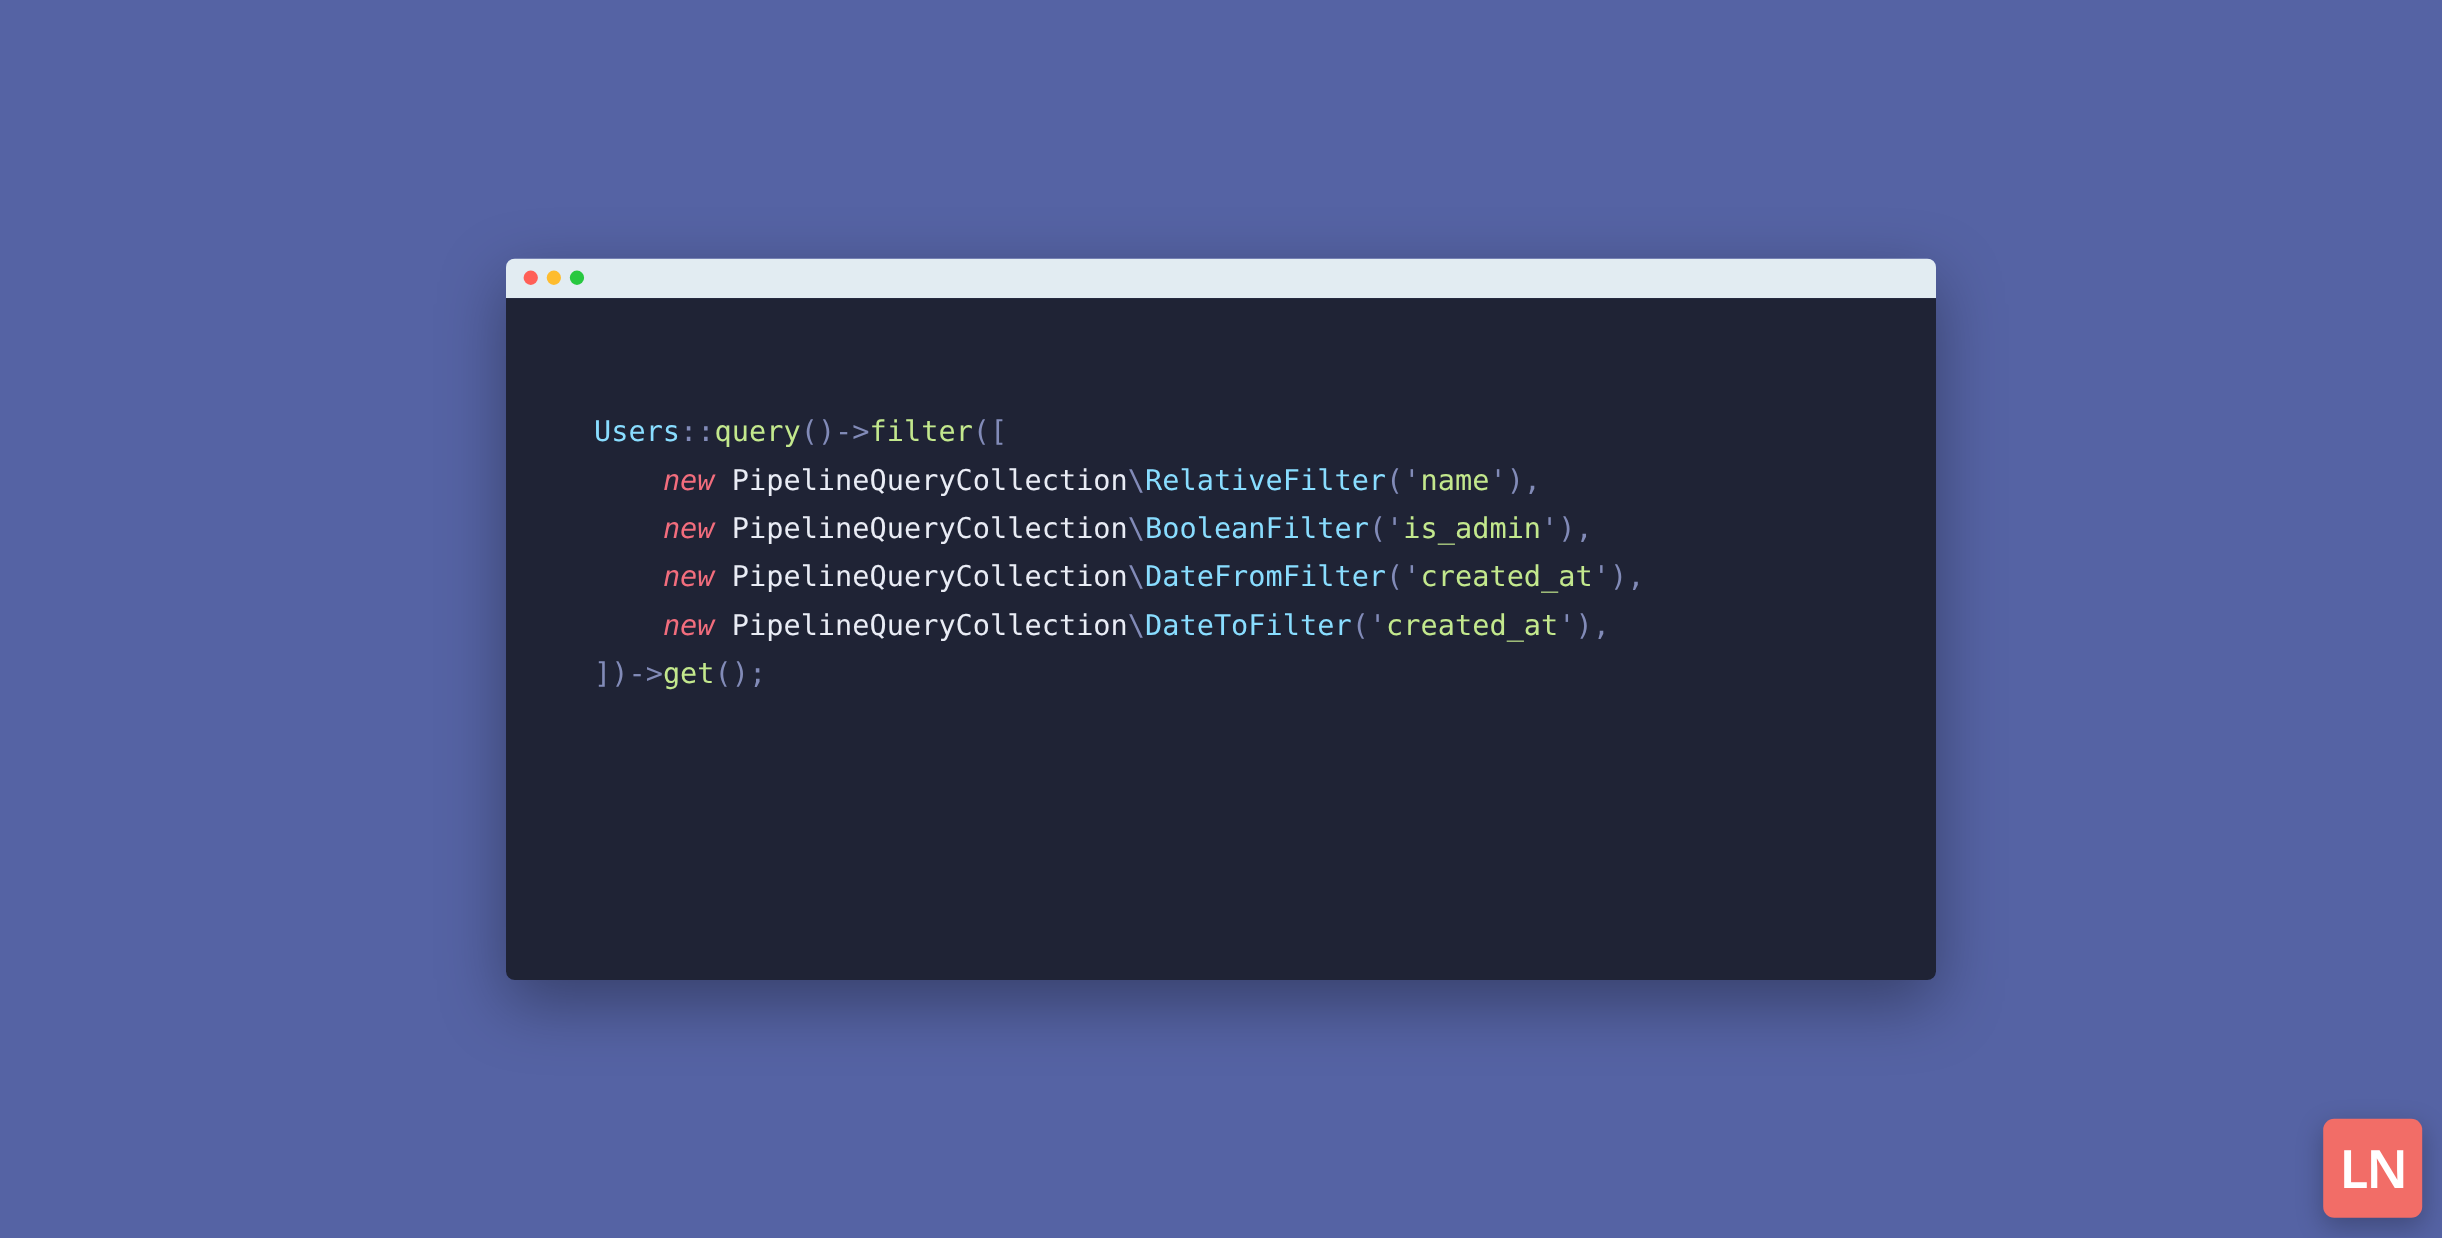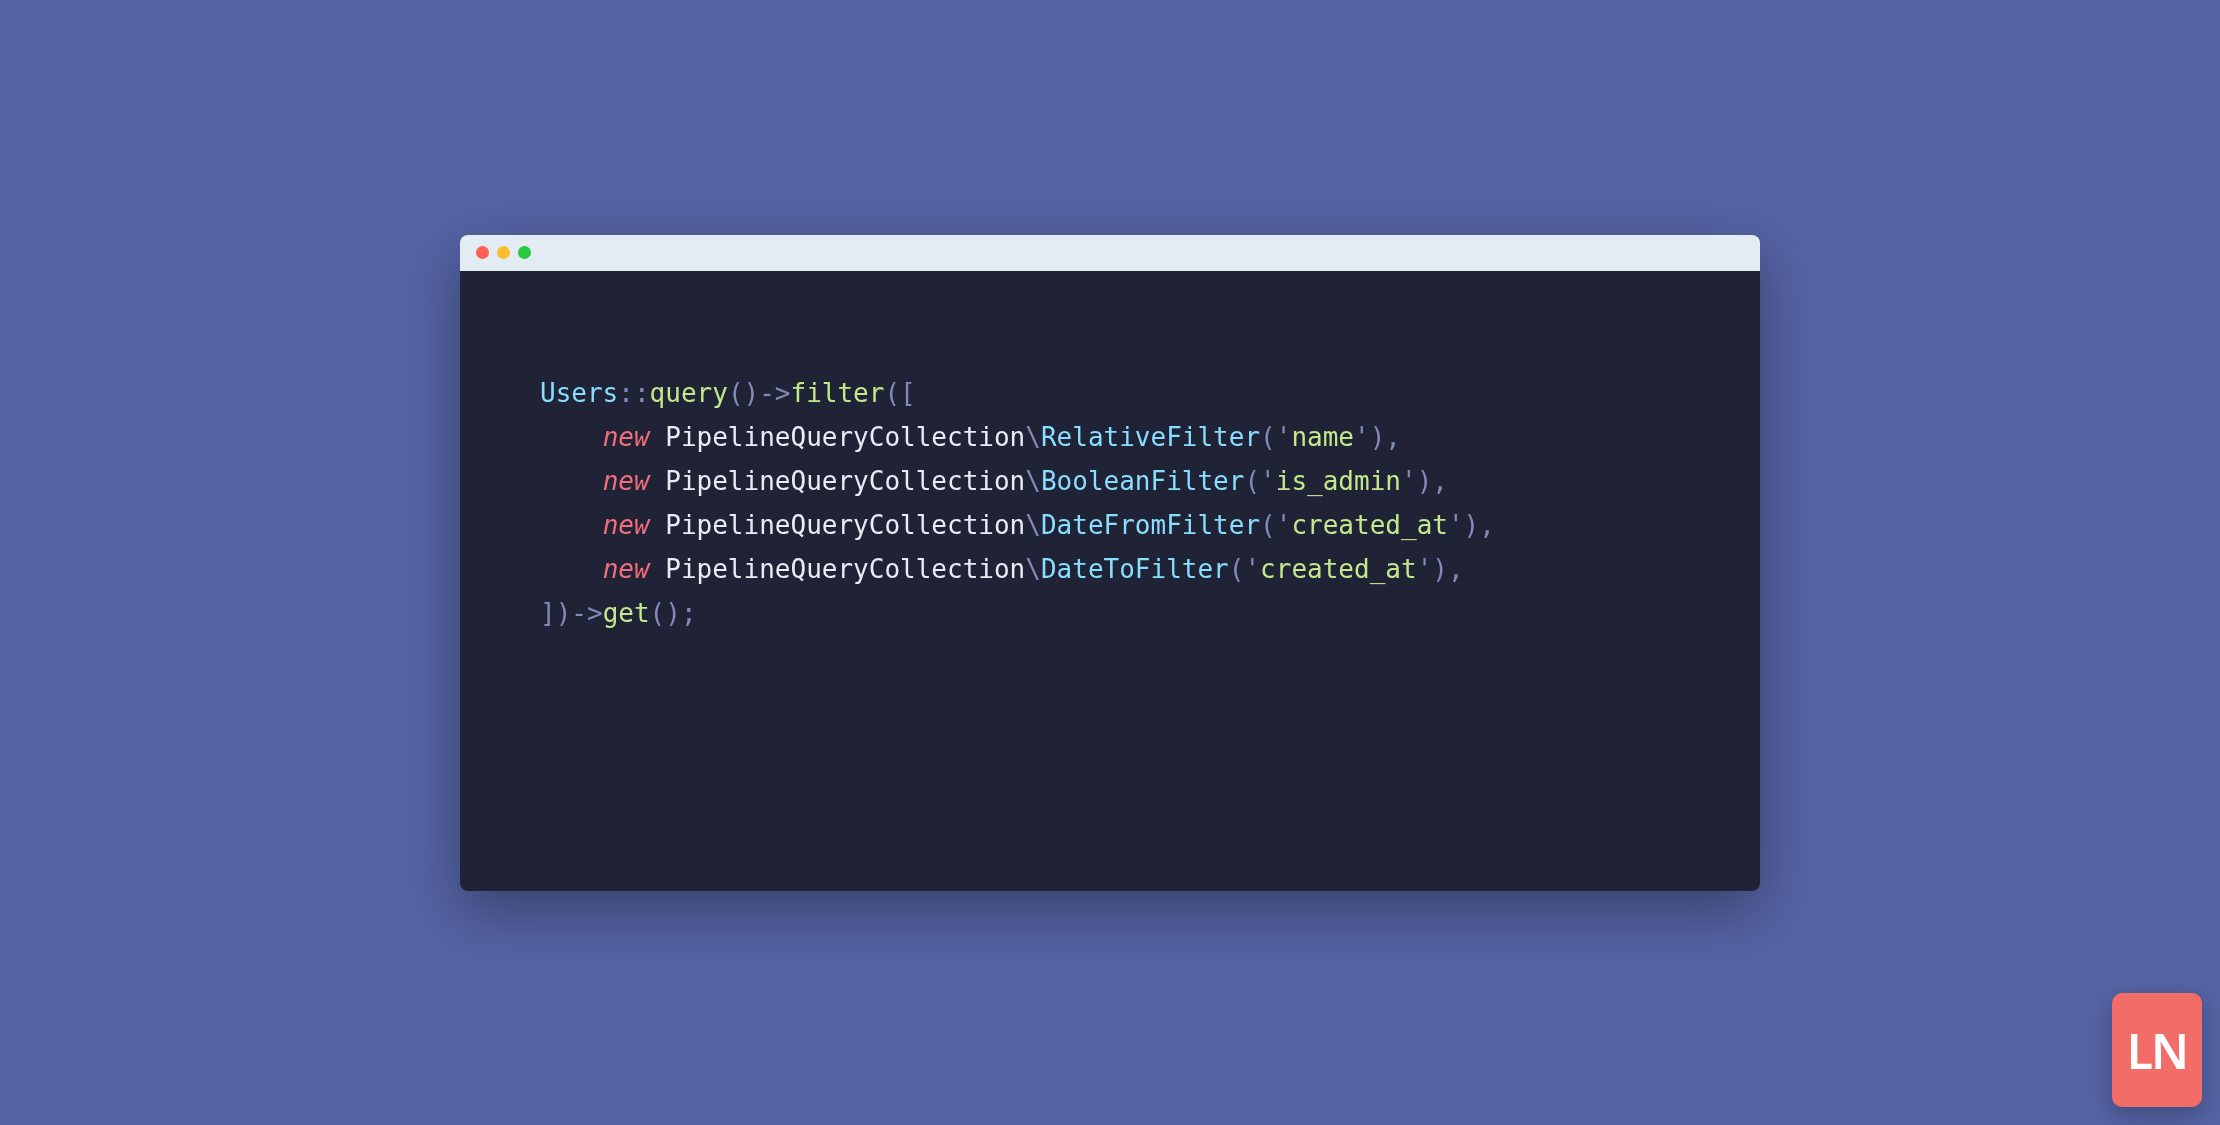--- a/index.html
+++ b/index.html
@@ -52,21 +52,21 @@
   .tok-keyword { color: #f26d7d; font-style: italic; } 
   .tok-ns      { color: #e9ecf5; } 
   .tok-type    { color: #89ddff; } 
   .tok-str     { color: #c3e88d; } 
 
   .logo {
     position: absolute;
     right: 18px;
     bottom: 18px;
     width: 90px;
-    height: 114px;
+    height: 90px;
     background: #f26d67;
     border-radius: 10px;
     display: flex;
     align-items: center;
     justify-content: center;
     color: #fff;
     font-family: system-ui, sans-serif;
     font-weight: 600;
     font-size: 48px;
     letter-spacing: -2px;

